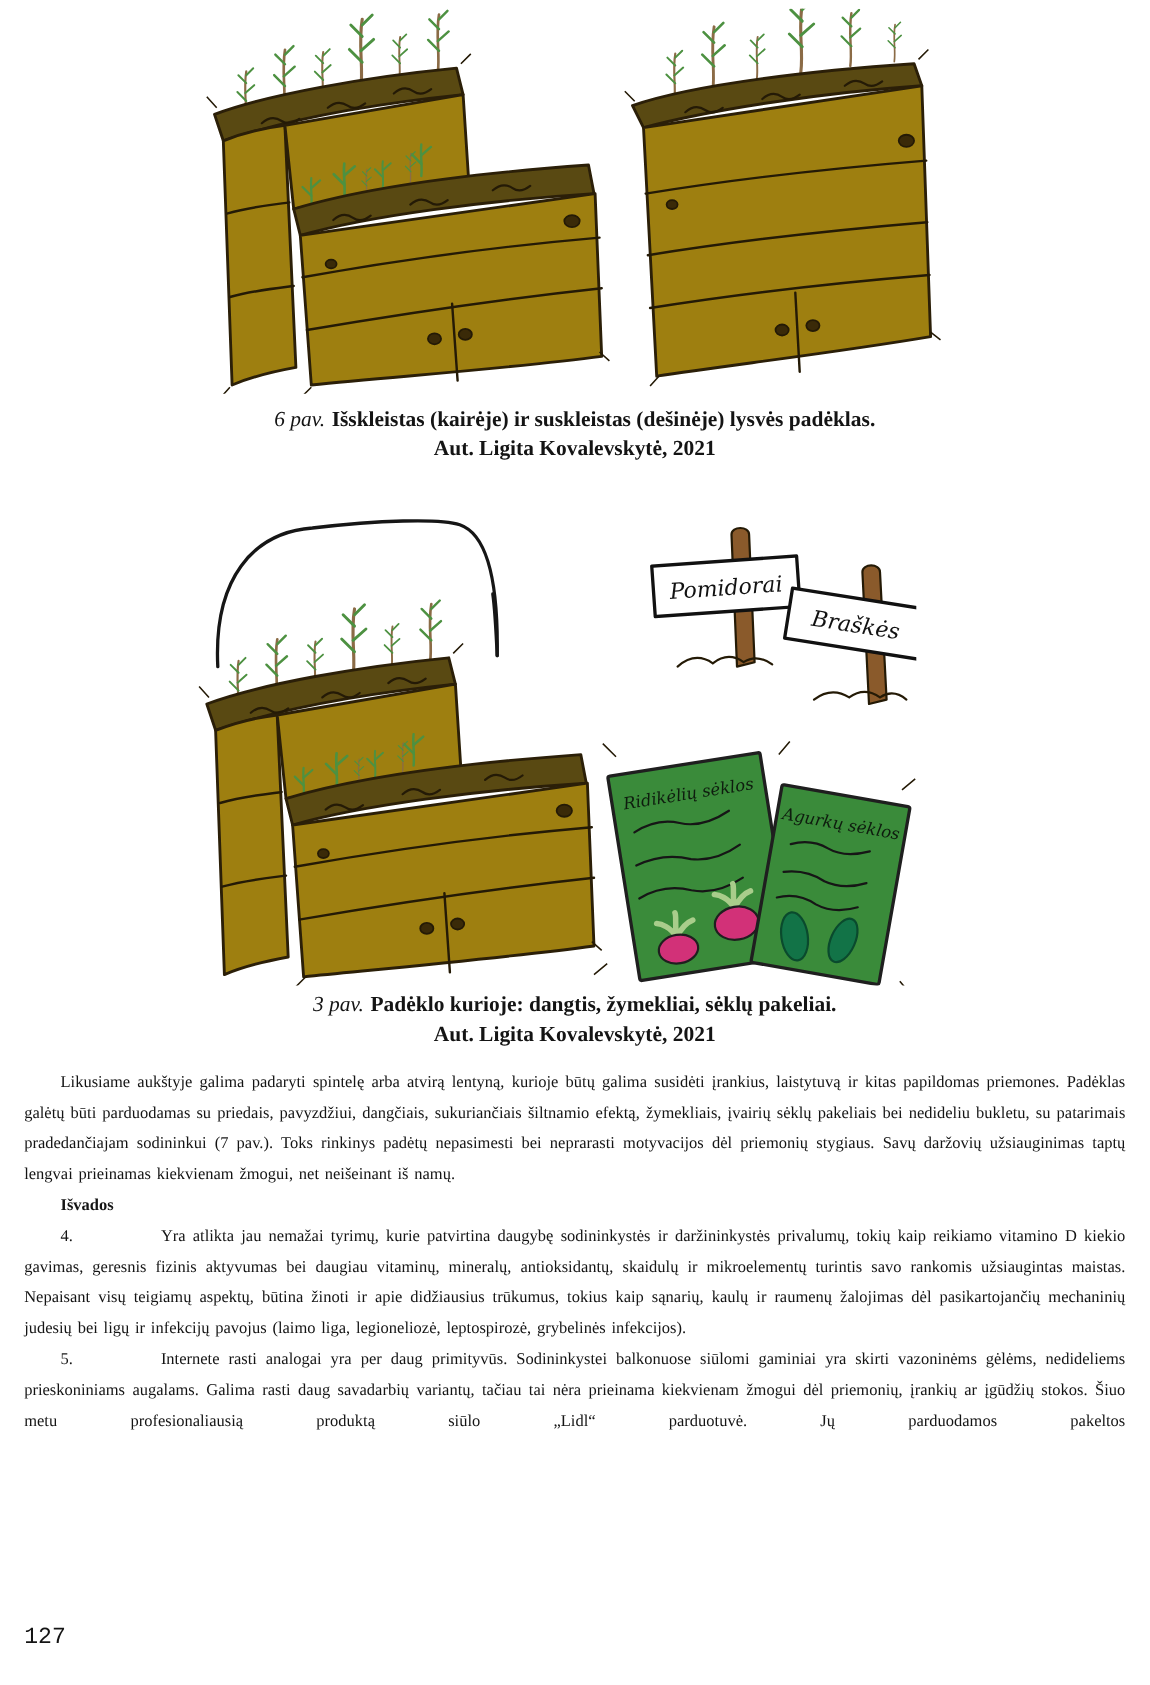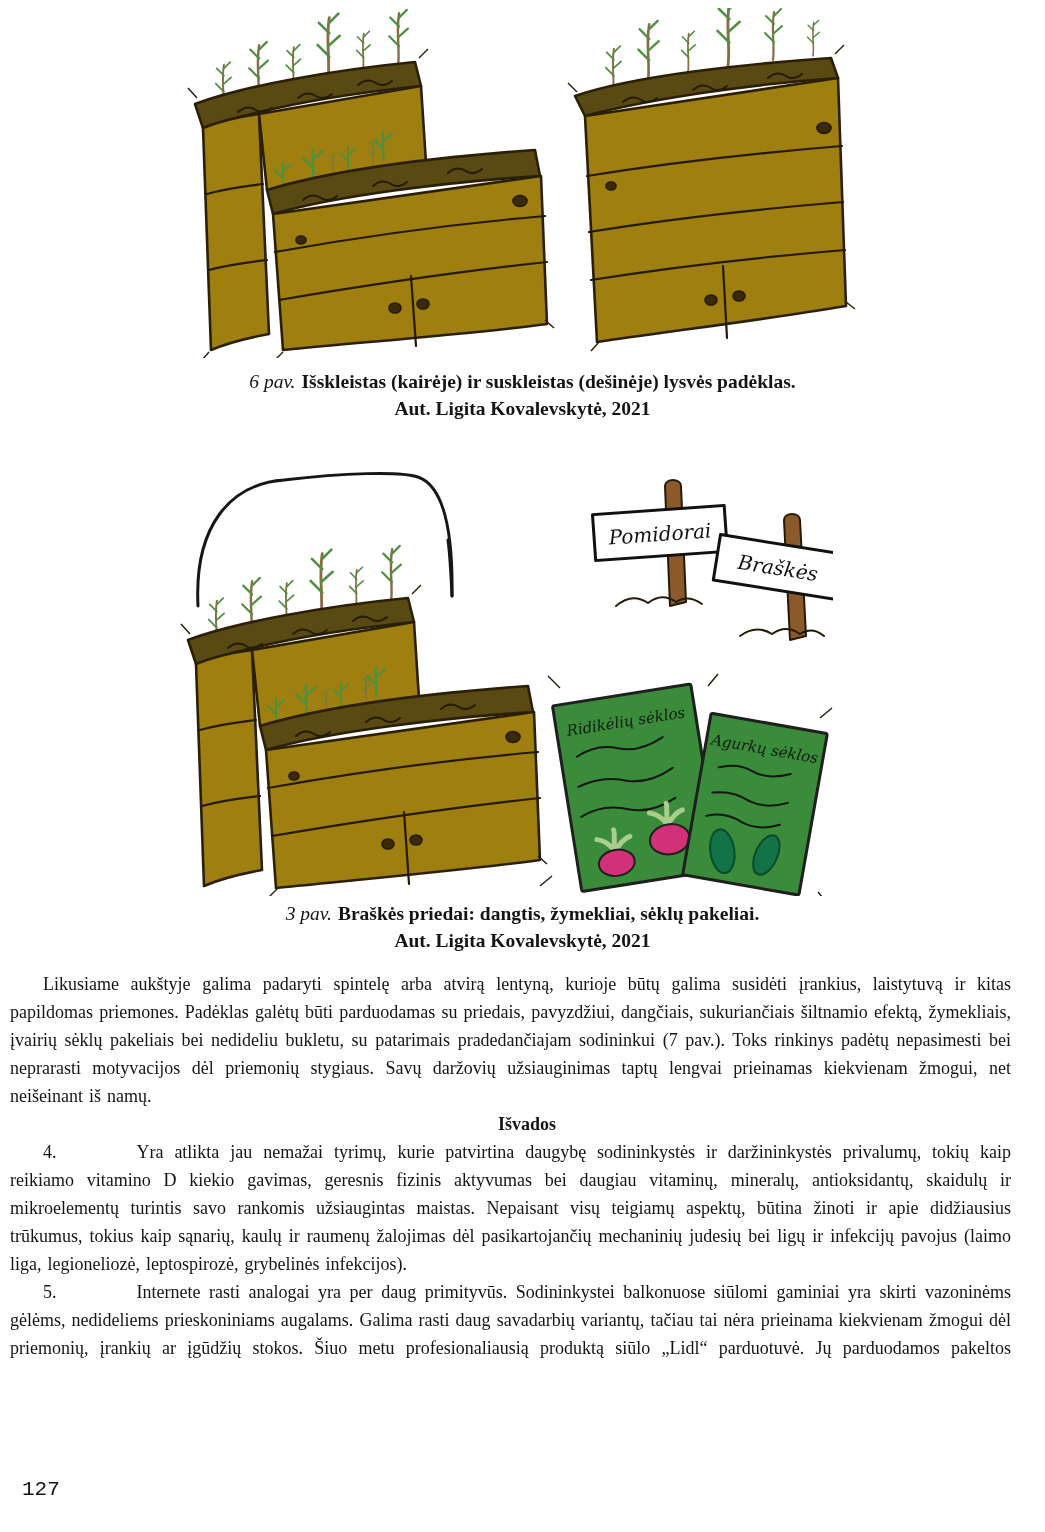--- a/index.html
+++ b/index.html
@@ -36,26 +36,26 @@
   .cuke{fill:#127347;stroke:#0a4a2d;stroke-width:2;}
   
   .caption{position:absolute;left:0;width:1045px;text-align:center;
            font-size:19.5px;line-height:27px;}
   #cap6{top:368px;}
   #cap7{top:900px;}
   .cap-label{font-style:italic;margin-right:6px;}
   .cap-bold{font-weight:bold;}
   
   .bodytext{
-    position:absolute;left:10px;top:970px;width:1001px;
-    font-size:18px;line-height:28px;text-align:justify;word-spacing:1.5px;
+    position:absolute;left:22px;top:970px;width:1001px;
+    font-size:15px;line-height:28px;text-align:justify;word-spacing:1.5px;
   }
   .para{margin:0;}
   .indent{text-indent:33px;}
-  .heading{font-weight:bold;text-indent:33px;text-align:center;}
+  .heading{font-weight:bold;text-indent:33px;text-align:left;}
   .tab{display:inline-block;width:80px;}
   .justify-last{text-align-last:justify;}
   .pagenum{position:absolute;left:22px;top:1478px;font-size:21px;font-family:Liberation Mono, monospace;}
 </style>
 </head>
 <body>
 
 <div class="page">
 
   <div class="figwrap" id="fig6wrap">
@@ -217,21 +217,21 @@
           <path class="pline" d="M541,368 q18,-8 36,0 q18,6 38,-4"></path>
           <ellipse class="cuke" cx="563" cy="400" rx="12" ry="22" transform="rotate(-18 563 400)"></ellipse>
           <ellipse class="cuke" cx="607" cy="396" rx="11" ry="21" transform="rotate(14 607 396)"></ellipse>
         </g>
         <path class="tick" d="M392,232 l-12,-12 M540,230 l10,-12 M384,420 l-12,10 M652,262 l12,-10 M650,436 l10,12"></path>
       </g>
     </svg>
   </div>
 
   <div class="caption" id="cap7">
-    <div><span class="cap-label">3 pav.</span><span class="cap-bold">Braškės priedai: dangtis, žymekliai, sėklų pakeliai.</span></div>
+    <div><span class="cap-label">3 pav.</span><span class="cap-bold">Padėklo kurioje: dangtis, žymekliai, sėklų pakeliai.</span></div>
     <div class="cap-bold">Aut. Ligita Kovalevskytė, 2021</div>
   </div>
 
   <div class="bodytext">
     <p class="para indent">Likusiame aukštyje galima padaryti spintelę arba atvirą lentyną, kurioje būtų galima susidėti įrankius, laistytuvą ir kitas papildomas priemones. Padėklas galėtų būti parduodamas su priedais, pavyzdžiui, dangčiais, sukuriančiais šiltnamio efektą, žymekliais, įvairių sėklų pakeliais bei nedideliu bukletu, su patarimais pradedančiajam sodininkui (7 pav.). Toks rinkinys padėtų nepasimesti bei neprarasti motyvacijos dėl priemonių stygiaus. Savų daržovių užsiauginimas taptų lengvai prieinamas kiekvienam žmogui, net neišeinant iš namų.</p>
     <p class="para heading">Išvados</p>
     <p class="para indent"><span>4.</span><span class="tab"></span><span>Yra atlikta jau nemažai tyrimų, kurie patvirtina daugybę sodininkystės ir daržininkystės privalumų, tokių kaip reikiamo vitamino D kiekio gavimas, geresnis fizinis aktyvumas bei daugiau vitaminų, mineralų, antioksidantų, skaidulų ir mikroelementų turintis savo rankomis užsiaugintas maistas. Nepaisant visų teigiamų aspektų, būtina žinoti ir apie didžiausius trūkumus, tokius kaip sąnarių, kaulų ir raumenų žalojimas dėl pasikartojančių mechaninių judesių bei ligų ir infekcijų pavojus (laimo liga, legioneliozė, leptospirozė, grybelinės infekcijos).</span></p>
     <p class="para indent justify-last"><span>5.</span><span class="tab"></span><span>Internete rasti analogai yra per daug primityvūs. Sodininkystei balkonuose siūlomi gaminiai yra skirti vazoninėms gėlėms, nedideliems prieskoniniams augalams. Galima rasti daug savadarbių variantų, tačiau tai nėra prieinama kiekvienam žmogui dėl priemonių, įrankių ar įgūdžių stokos. Šiuo metu profesionaliausią produktą siūlo „Lidl“ parduotuvė. Jų parduodamos pakeltos</span></p>
   </div>
 

